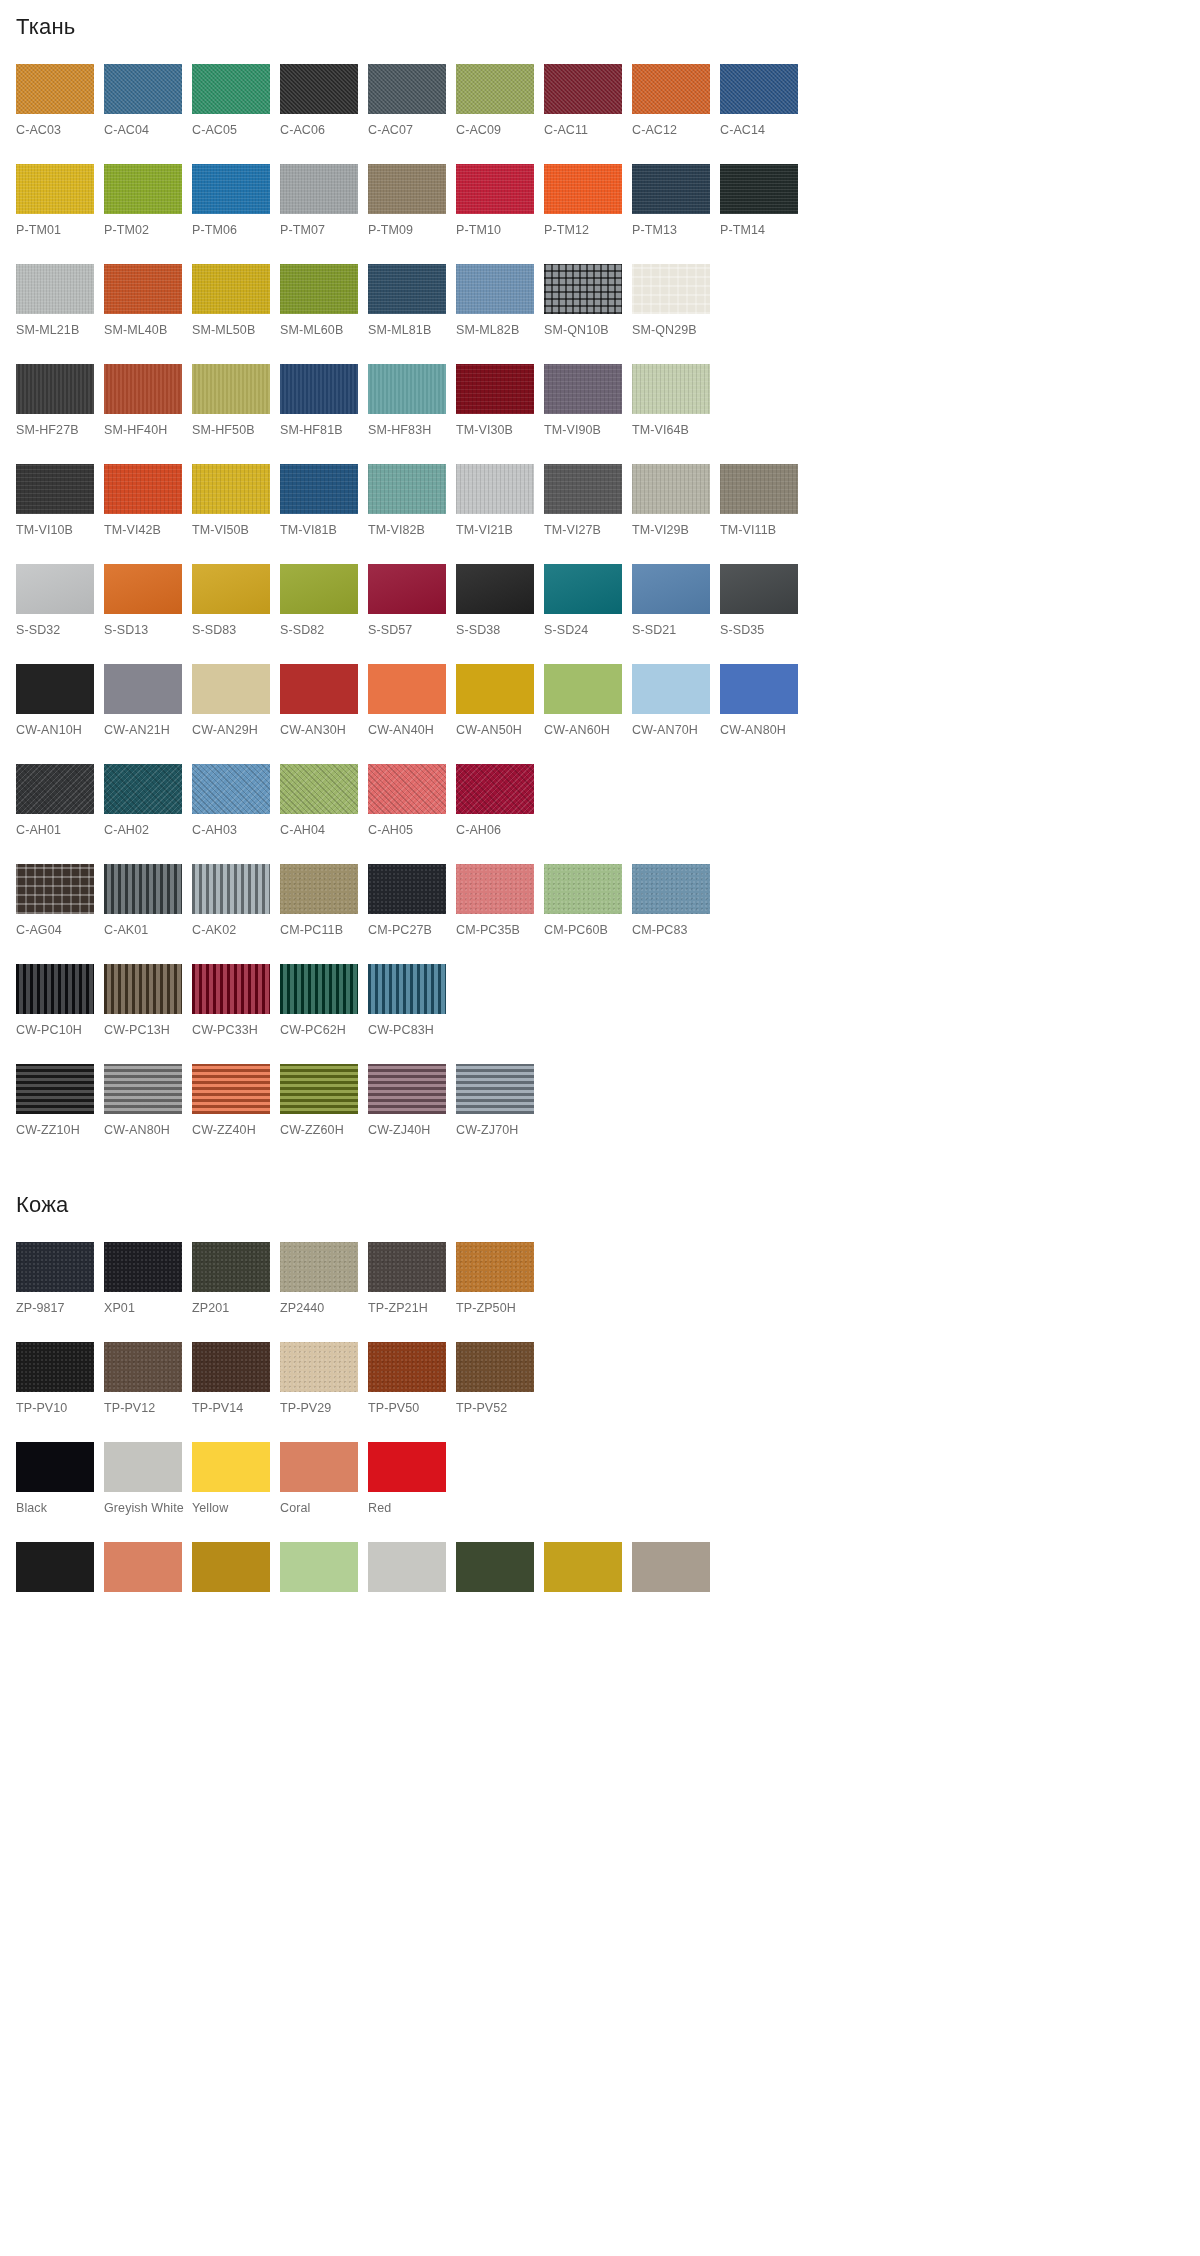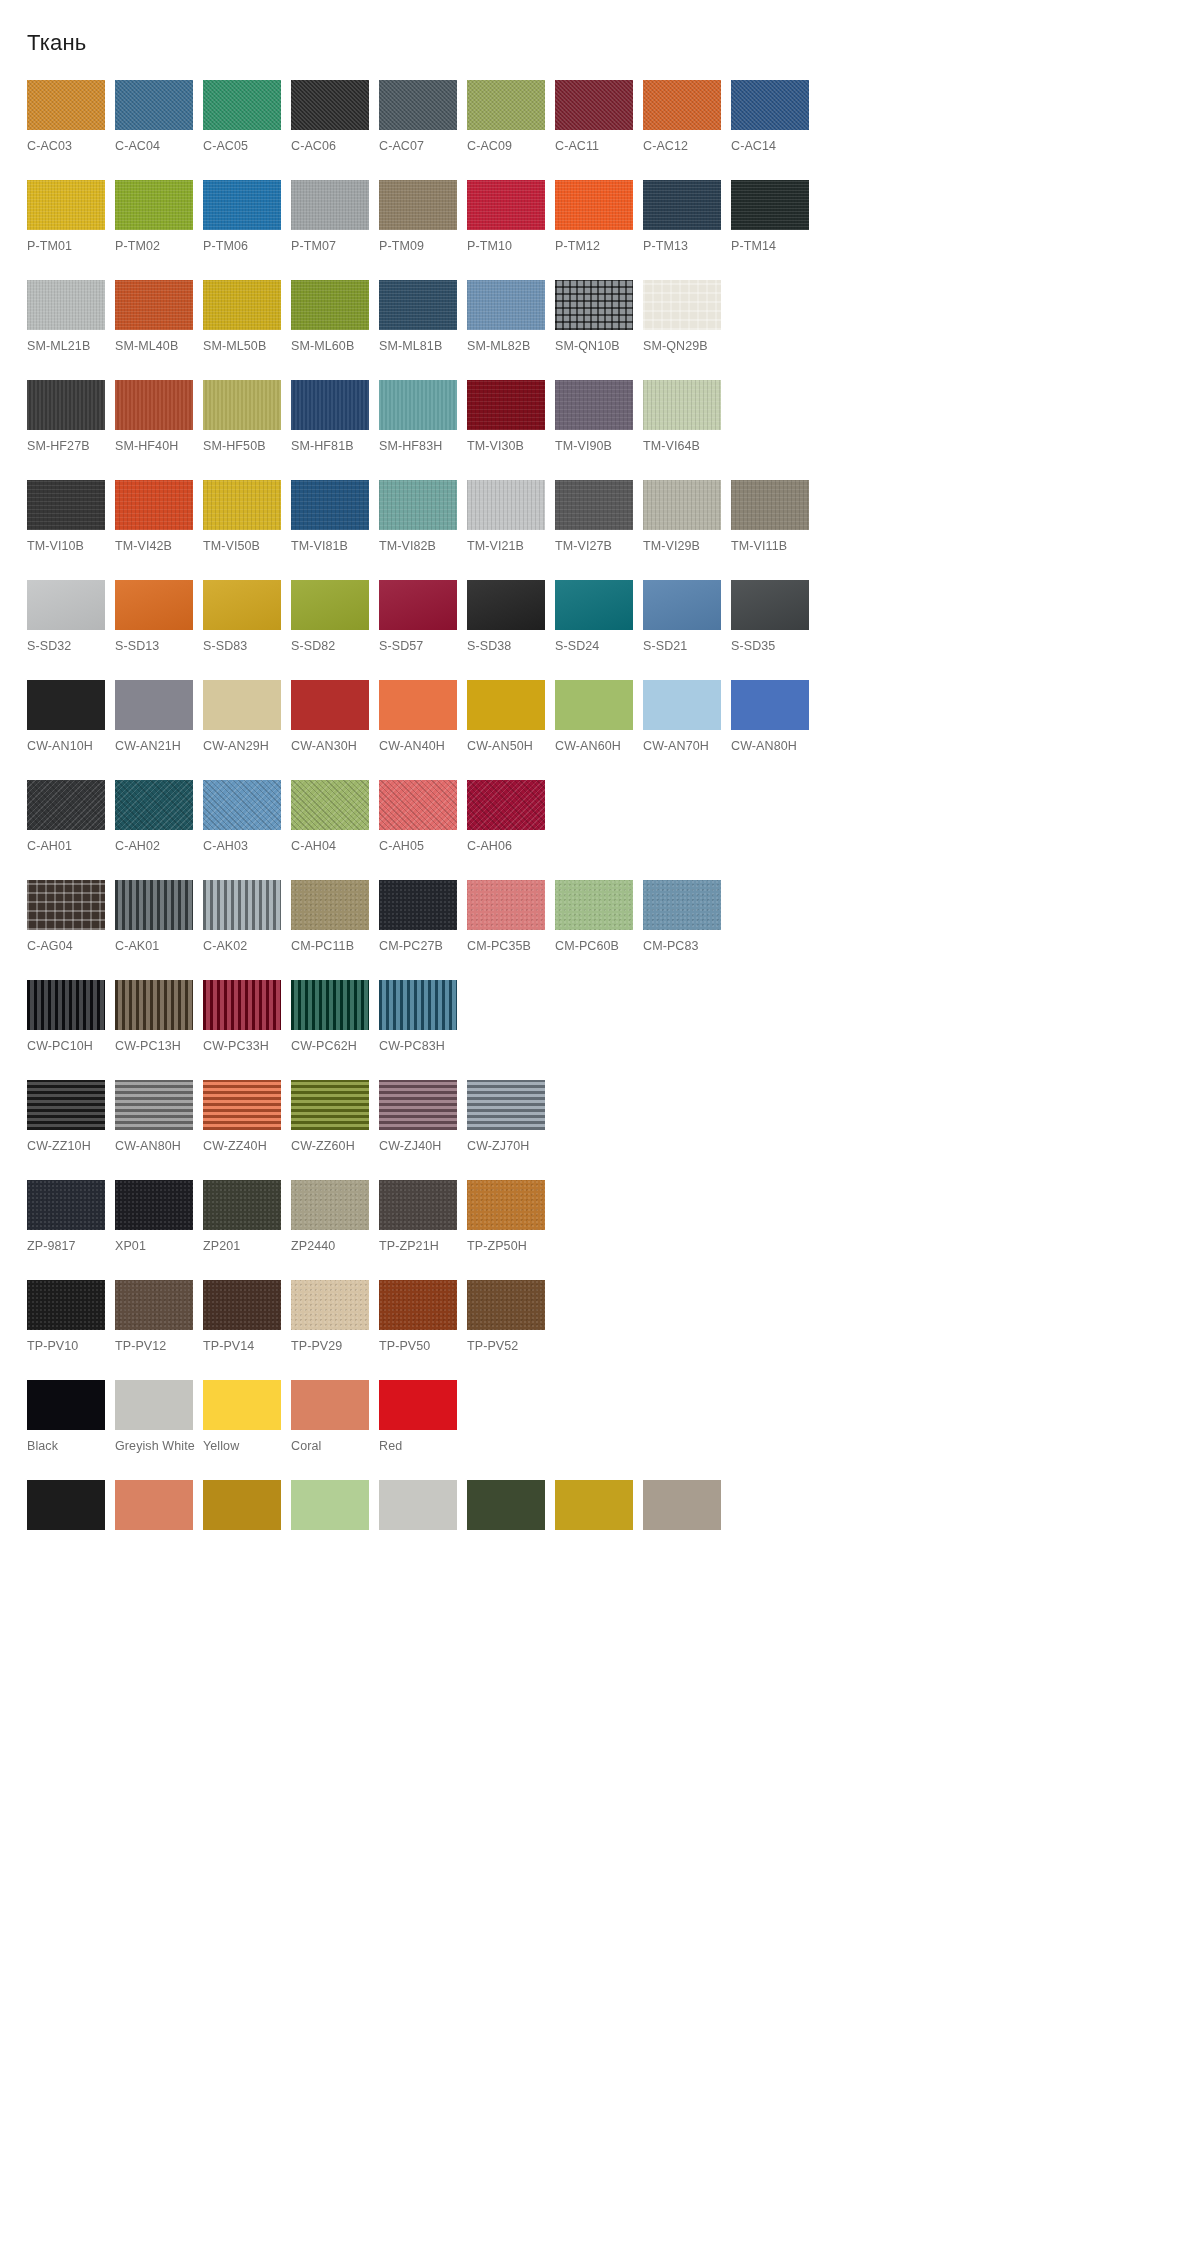--- a/index.html
+++ b/index.html
@@ -8,21 +8,21 @@
     min-height:2256px;
     font-family:"Liberation Sans","DejaVu Sans",sans-serif;
     color:#333333;
     -webkit-font-smoothing:antialiased;
   }
   .page{
     width:1200px;
     box-sizing:border-box;
     padding:0 0 0 0;
   }
-  .section{ padding-left:27px;margin-top:16px; }
+  .section{ padding-left:16px; }
   .section-title{
     font-size:22px;
     font-weight:400;
     color:#1d1d1d;
     margin:0;
     padding:0;
     letter-spacing:0.2px;
     line-height:26px;
   }
   .sec-fabric  .section-title{ padding-top:14px; }
@@ -503,20 +503,21 @@
               <span class="label">CW-ZJ40H</span>
             </div>
             <div class="cellwrap">
               <span class="chip tex-hstripe" style="background: rgb(141, 154, 166);"></span>
               <span class="label">CW-ZJ70H</span>
             </div>
           </div>
         </div>
       </div>
       <div class="section sec-leather">
+        <h2 class="section-title">Кожа</h2>
         <div class="rows">
           <div class="row">
             <div class="cellwrap">
               <span class="chip tex-grain" style="background: rgb(38, 42, 51);"></span>
               <span class="label">ZP-9817</span>
             </div>
             <div class="cellwrap">
               <span class="chip tex-grain" style="background: rgb(29, 29, 34);"></span>
               <span class="label">XP01</span>
             </div>

